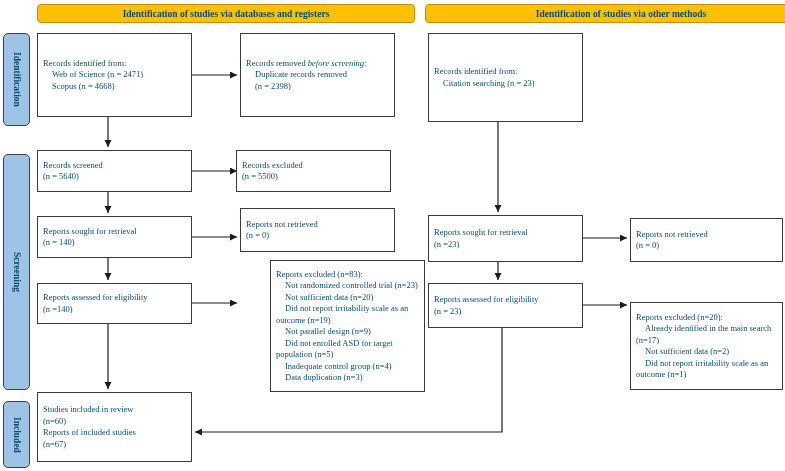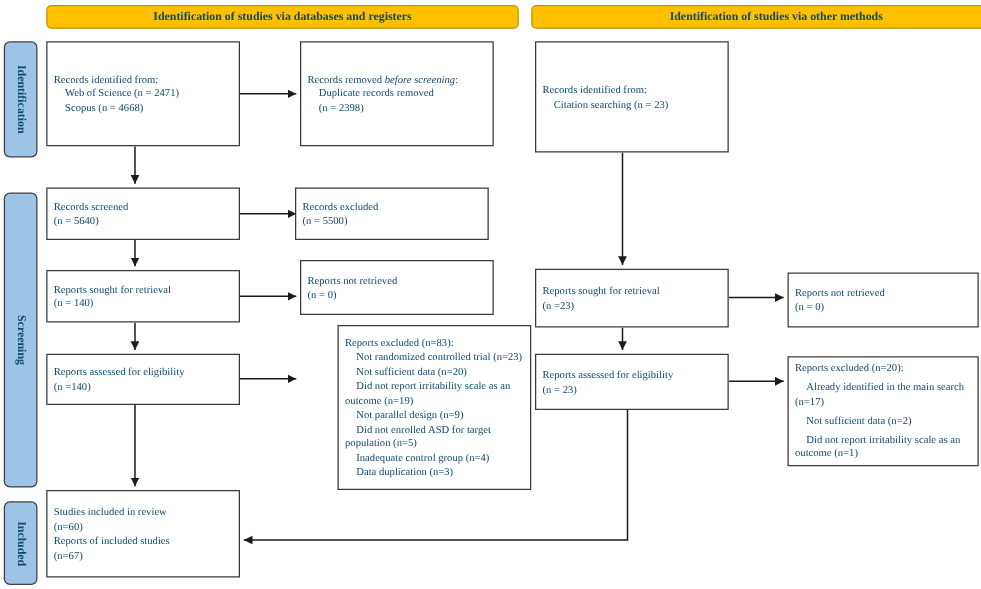--- a/index.html
+++ b/index.html
@@ -46,21 +46,21 @@
   .b6{left:240px;top:33px;width:155px;height:84px;}
   .b7{left:236px;top:150px;width:155px;height:42px;}
   .b8{left:240px;top:208px;width:155px;height:44px;}
   .b9{left:240px;top:260px;width:155px;height:132px;margin-left:30px;}
   
   .b10{left:428px;top:33px;width:155px;height:89px;}
   .b11{left:428px;top:215px;width:155px;height:47px;}
   .b12{left:428px;top:283px;width:155px;height:45px;}
   
   .b13{left:630px;top:218px;width:153px;height:44px;}
-  .b14{left:630px;top:285px;width:153px;height:88px;justify-content:space-between;}
+  .b14{left:630px;top:302px;width:153px;height:88px;}
   
   svg.arrows{position:absolute;left:0;top:0;width:785px;height:471px;pointer-events:none;}
 </style>
 </head>
 <body>
 
 <div class="canvas" style="--header_bg: #FFC000; --header_border: #C49000; --stage_bg: #9DC3E6; --stage_border: #404040; --box_border: #3A3A3A; --arrow: #1B1B1B;">
 
   <div class="stage-header h1">Identification of studies via databases and registers</div>
   <div class="stage-header h2">Identification of studies via other methods</div>

